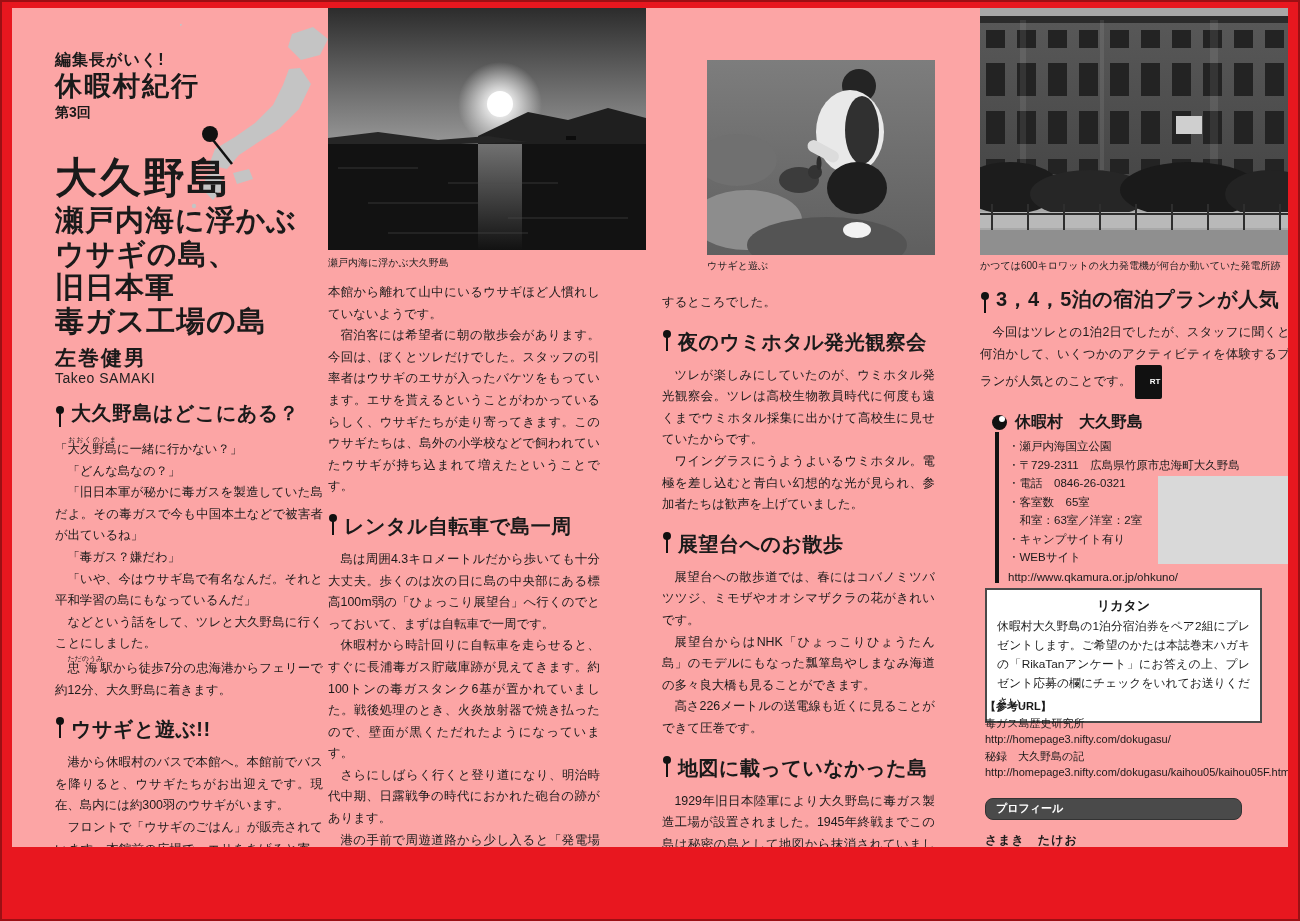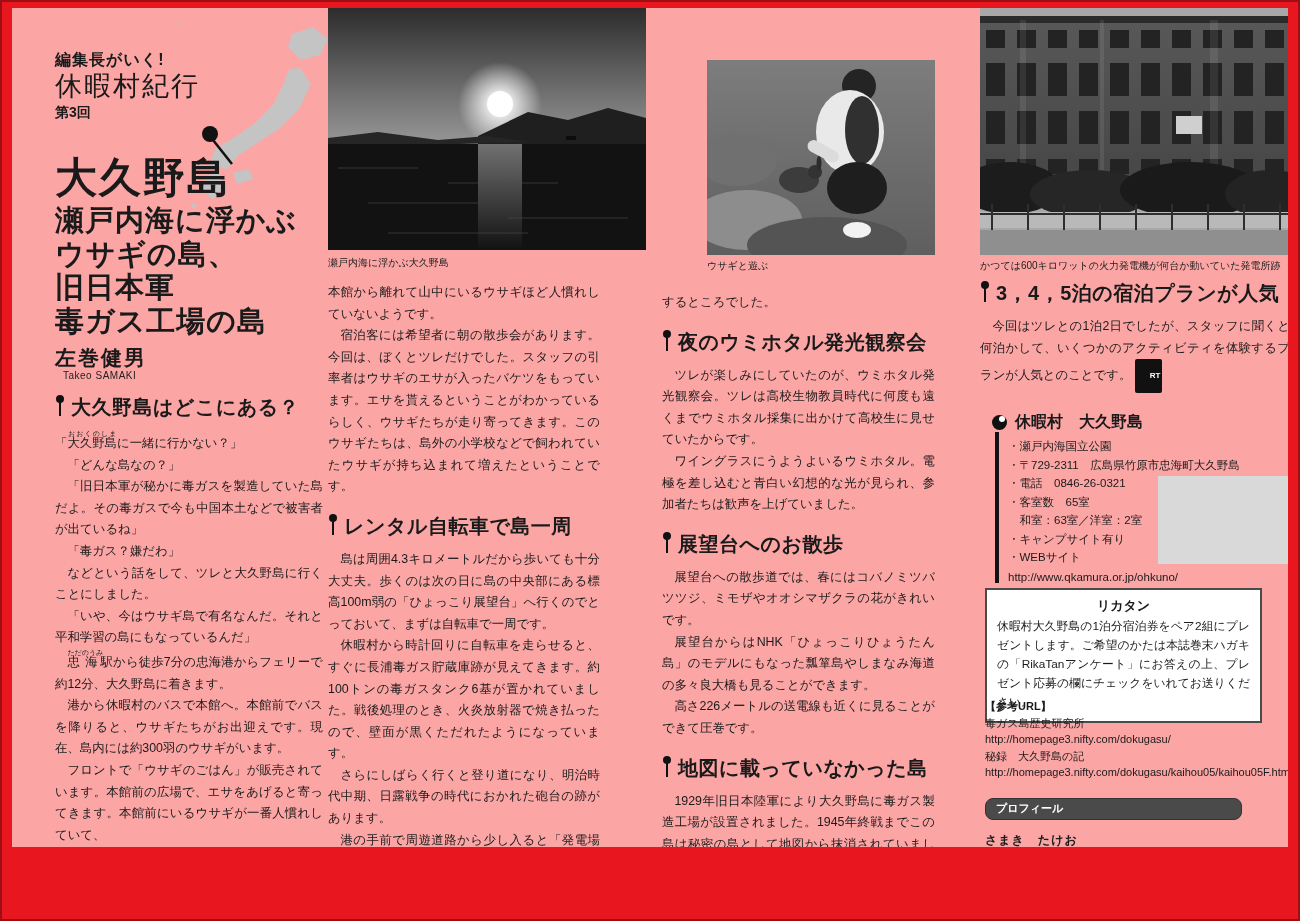--- a/index.html
+++ b/index.html
@@ -3,32 +3,32 @@
 <meta charset="utf-8">
 <style>
   html,body{margin:0;padding:0;background:#555;}
   #canvas{position:relative;width:1300px;height:921px;background:#9c1014;
     font-family:"Liberation Sans","DejaVu Sans",sans-serif;color:#1a1a1a;overflow:hidden;}
   #redframe{position:absolute;inset:2px;background:#e8171f;}
   #paper{position:absolute;left:12px;top:8px;width:1276px;height:839px;background:#fca5a5;overflow:hidden;}
 
   
   .kicker{position:absolute;left:43px;top:42px;font-size:16px;font-weight:bold;letter-spacing:1px;}
-  .series{position:absolute;left:43px;top:60px;font-size:27px;font-weight:normal;letter-spacing:2px;}
+  .series{position:absolute;left:43px;top:60px;font-size:27px;font-weight:bold;letter-spacing:2px;}
   .episode{position:absolute;left:43px;top:96px;font-size:14px;font-weight:bold;}
   .main-title{position:absolute;left:43px;top:142px;font-size:42px;font-weight:bold;letter-spacing:2px;}
   .subtitle{position:absolute;left:43px;top:196px;font-size:29px;font-weight:bold;line-height:33.5px;letter-spacing:1px;}
   .author{position:absolute;left:43px;top:336px;font-size:21px;font-weight:bold;letter-spacing:2px;}
-  .author-romaji{position:absolute;left:43px;top:362px;font-size:10px;letter-spacing:.5px;color:#222;margin-left:8px;}
+  .author-romaji{position:absolute;left:43px;top:362px;font-size:14px;letter-spacing:.5px;color:#222;}
   #japan-map{position:absolute;left:168px;top:16px;}
 
   
   .col-blocks{position:absolute;}
   .sec-h{display:flex;align-items:flex-start;gap:6px;font-size:20px;font-weight:bold;margin:15px 0 9px;letter-spacing:.5px;}
-  .sec-h:first-child{margin-top:0;}
+  .sec-h:first-child{margin-top:6px;align-items:flex-end;}
   .pin{display:inline-block;flex:0 0 10px;width:10px;height:21px;position:relative;margin-top:1px;}
   .pin::before{content:'';position:absolute;top:0;left:1px;width:8px;height:8px;border-radius:50%;background:#111;}
   .pin::after{content:'';position:absolute;top:7px;left:4px;width:2px;height:14px;background:#111;}
   p.body{margin:0;font-size:12.4px;line-height:21.6px;text-align:justify;text-indent:1em;}
   p.body.ni{text-indent:0;}
   ruby rt{font-size:7px;letter-spacing:0;}
   .endmark{display:inline-block;background:#111;color:#fff;font-size:8px;font-weight:bold;line-height:10px;padding:12px 2px;margin-left:4px;border-radius:2px;vertical-align:1px;}
 
   .photo{position:absolute;overflow:hidden;background:#777;}
   .photo svg{display:block;}
@@ -105,23 +105,27 @@
 
     <div class="col-blocks" id="col1-blocks" style="left:43px;top:386px;width:268px;">
         <div class="sec-h">
           <span class="pin"></span>
           <span>大久野島はどこにある？</span>
         </div>
         <p class="body ni">「<ruby>大久野島<rt>おおくのしま</rt></ruby>に一緒に行かない？」</p>
         <p class="body">「どんな島なの？」</p>
         <p class="body">「旧日本軍が秘かに毒ガスを製造していた島だよ。その毒ガスで今も中国本土などで被害者が出ているね」</p>
         <p class="body">「毒ガス？嫌だわ」</p>
+        <p class="body">「いや、今はウサギ島で有名なんだ。それと平和学習の島にもなっているんだ」</p>
         <p class="body">などという話をして、ツレと大久野島に行くことにしました。</p>
-        <p class="body">「いや、今はウサギ島で有名なんだ。それと平和学習の島にもなっているんだ」</p>
         <p class="body"><ruby>忠海<rt>ただのうみ</rt></ruby>駅から徒歩7分の忠海港からフェリーで約12分、大久野島に着きます。</p>
+        <div class="sec-h">
+          <span class="pin"></span>
+          <span>ウサギと遊ぶ!!</span>
+        </div>
         <p class="body">港から休暇村のバスで本館へ。本館前でバスを降りると、ウサギたちがお出迎えです。現在、島内には約300羽のウサギがいます。</p>
         <p class="body">フロントで「ウサギのごはん」が販売されています。本館前の広場で、エサをあげると寄ってきます。本館前にいるウサギが一番人慣れしていて、</p>
       </div>
 
     <div class="photo" style="left:316px;top:0;width:318px;height:242px;">
       <svg width="318" height="242" viewBox="0 0 318 242">
         <defs>
           <linearGradient id="skyg" x1="0" y1="0" x2="0" y2="1">
             <stop offset="0" stop-color="#2c2c2c"></stop>
               <stop offset="0.6" stop-color="#6f6f6f"></stop>

